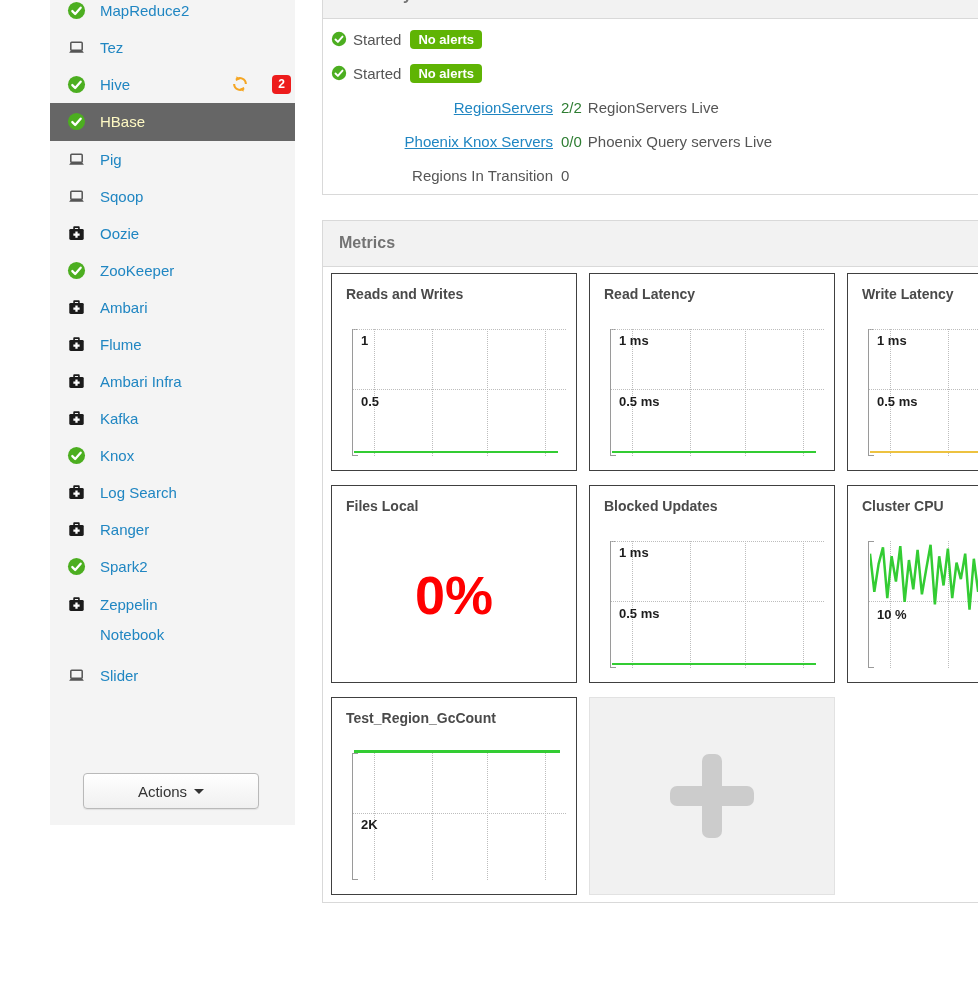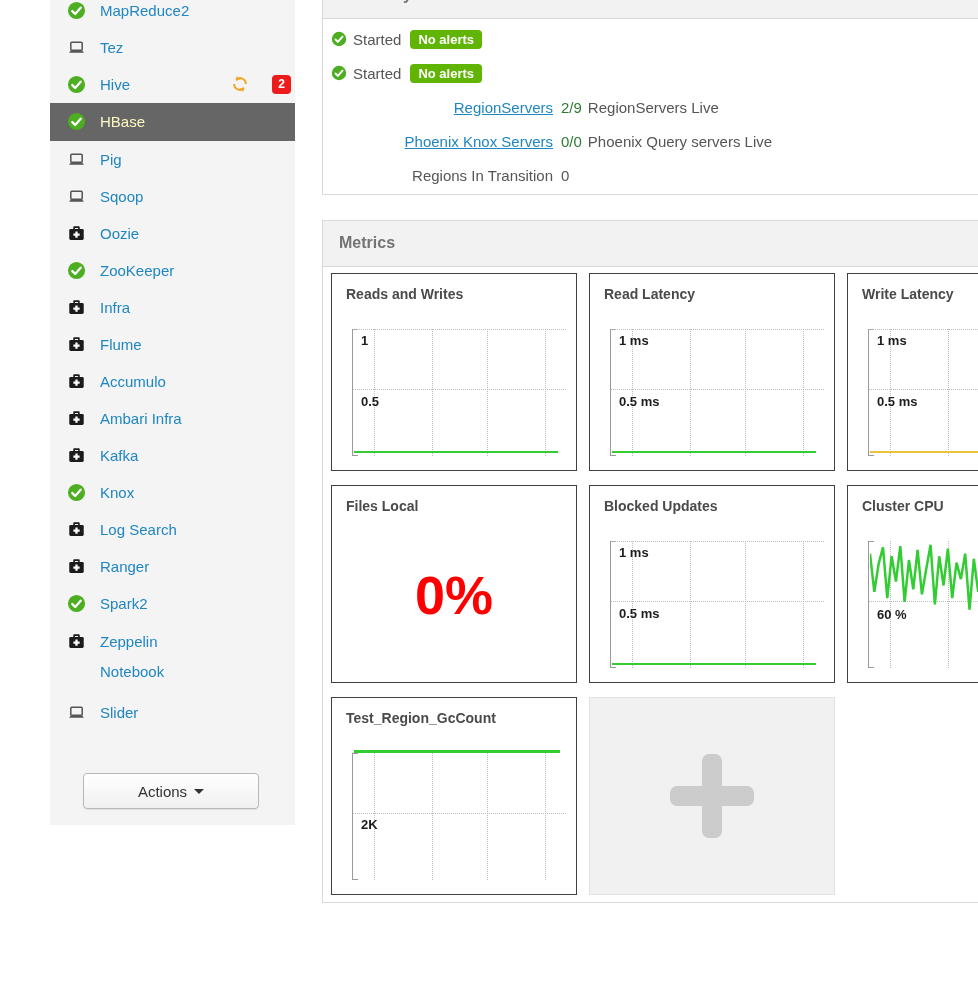--- a/index.html
+++ b/index.html
@@ -185,44 +185,34 @@
     </div>
 
     <div class="sitem">
       <span class="sicon">
           <svg viewBox="0 0 20 20">
             <path d="M6.6 5.2V3.6c0-.7.5-1.2 1.2-1.2h4.4c.7 0 1.2.5 1.2 1.2v1.6h-1.7v-1H8.3v1z" fill="#1b1b1b"></path>
             <rect x="2.4" y="5.2" width="15.2" height="11.6" rx="1.5" fill="#1b1b1b"></rect>
             <path d="M8.8 7.8h2.4v2.1h2.1v2.4h-2.1v2.1H8.8v-2.1H6.7V9.9h2.1z" fill="#fff"></path>
           </svg>
         </span>
-      <span class="slabel">Infra</span>
+      <span class="slabel">Ambari</span>
     </div>
 
     <div class="sitem">
       <span class="sicon">
           <svg viewBox="0 0 20 20">
             <path d="M6.6 5.2V3.6c0-.7.5-1.2 1.2-1.2h4.4c.7 0 1.2.5 1.2 1.2v1.6h-1.7v-1H8.3v1z" fill="#1b1b1b"></path>
             <rect x="2.4" y="5.2" width="15.2" height="11.6" rx="1.5" fill="#1b1b1b"></rect>
             <path d="M8.8 7.8h2.4v2.1h2.1v2.4h-2.1v2.1H8.8v-2.1H6.7V9.9h2.1z" fill="#fff"></path>
           </svg>
         </span>
       <span class="slabel">Flume</span>
     </div>
 
-    <div class="sitem">
-      <span class="sicon">
-          <svg viewBox="0 0 20 20">
-            <path d="M6.6 5.2V3.6c0-.7.5-1.2 1.2-1.2h4.4c.7 0 1.2.5 1.2 1.2v1.6h-1.7v-1H8.3v1z" fill="#1b1b1b"></path>
-            <rect x="2.4" y="5.2" width="15.2" height="11.6" rx="1.5" fill="#1b1b1b"></rect>
-            <path d="M8.8 7.8h2.4v2.1h2.1v2.4h-2.1v2.1H8.8v-2.1H6.7V9.9h2.1z" fill="#fff"></path>
-          </svg>
-        </span>
-      <span class="slabel">Accumulo</span>
-    </div>
 
     <div class="sitem">
       <span class="sicon">
           <svg viewBox="0 0 20 20">
             <path d="M6.6 5.2V3.6c0-.7.5-1.2 1.2-1.2h4.4c.7 0 1.2.5 1.2 1.2v1.6h-1.7v-1H8.3v1z" fill="#1b1b1b"></path>
             <rect x="2.4" y="5.2" width="15.2" height="11.6" rx="1.5" fill="#1b1b1b"></rect>
             <path d="M8.8 7.8h2.4v2.1h2.1v2.4h-2.1v2.1H8.8v-2.1H6.7V9.9h2.1z" fill="#fff"></path>
           </svg>
         </span>
       <span class="slabel">Ambari Infra</span>
@@ -337,21 +327,21 @@
             </svg>
           </span>
         <span>Started</span>
         <span class="ok-badge">No alerts</span>
       </span>
     </div>
 
     <div class="srow">
       <span class="lbl"><a>RegionServers</a></span>
       <span class="val">
-        <span class="hl">2/9</span>
+        <span class="hl">2/2</span>
         <span>RegionServers Live</span>
       </span>
     </div>
 
     <div class="srow">
       <span class="lbl"><a>Phoenix Knox Servers</a></span>
       <span class="val">
         <span class="hl">0/0</span>
         <span>Phoenix Query servers Live</span>
       </span>
@@ -431,21 +421,21 @@
         <i class="series-line" style="background:#33cc33;"></i>
       </div>
     </div>
 
     <div class="tile">
       <div class="tile-title">Cluster CPU</div>
       <div class="plot">
           <i class="gh" style="top:47%"></i>
           <i class="gv" style="left:37%"></i>
           <i class="gv" style="left:10%"></i>
-        <b class="lab" style="top:52%;">60 %</b>
+        <b class="lab" style="top:52%;">10 %</b>
         <svg class="cpu-svg" viewBox="0 0 100 100" preserveAspectRatio="none">
             <polyline points="0.00,10 2.04,40 4.08,18 6.12,5 8.16,45 10.20,12 12.24,32 14.29,4 16.33,48 18.37,15 20.41,38 22.45,7 24.49,42 26.53,22 28.57,3 30.61,50 32.65,12 34.69,35 36.73,6 38.78,45 40.82,17 42.86,30 44.90,10 46.94,54 48.98,14 51.02,40 53.06,5 55.10,48 57.14,20 59.18,32 61.22,3 63.27,52 65.31,26 67.35,42 69.39,8 71.43,45 73.47,15 75.51,37 77.55,4 79.59,50 81.63,22 83.67,40 85.71,10 87.76,55 89.80,16 91.84,34 93.88,7 95.92,47 97.96,24 100.00,12" fill="none" stroke="#33cc33" stroke-width="2.5" vector-effect="non-scaling-stroke"></polyline>
           </svg>
       </div>
     </div>
 
     <div class="tile">
       <div class="tile-title">Test_Region_GcCount</div>
       <div class="plot">
           <i class="gh" style="top:47%"></i>

